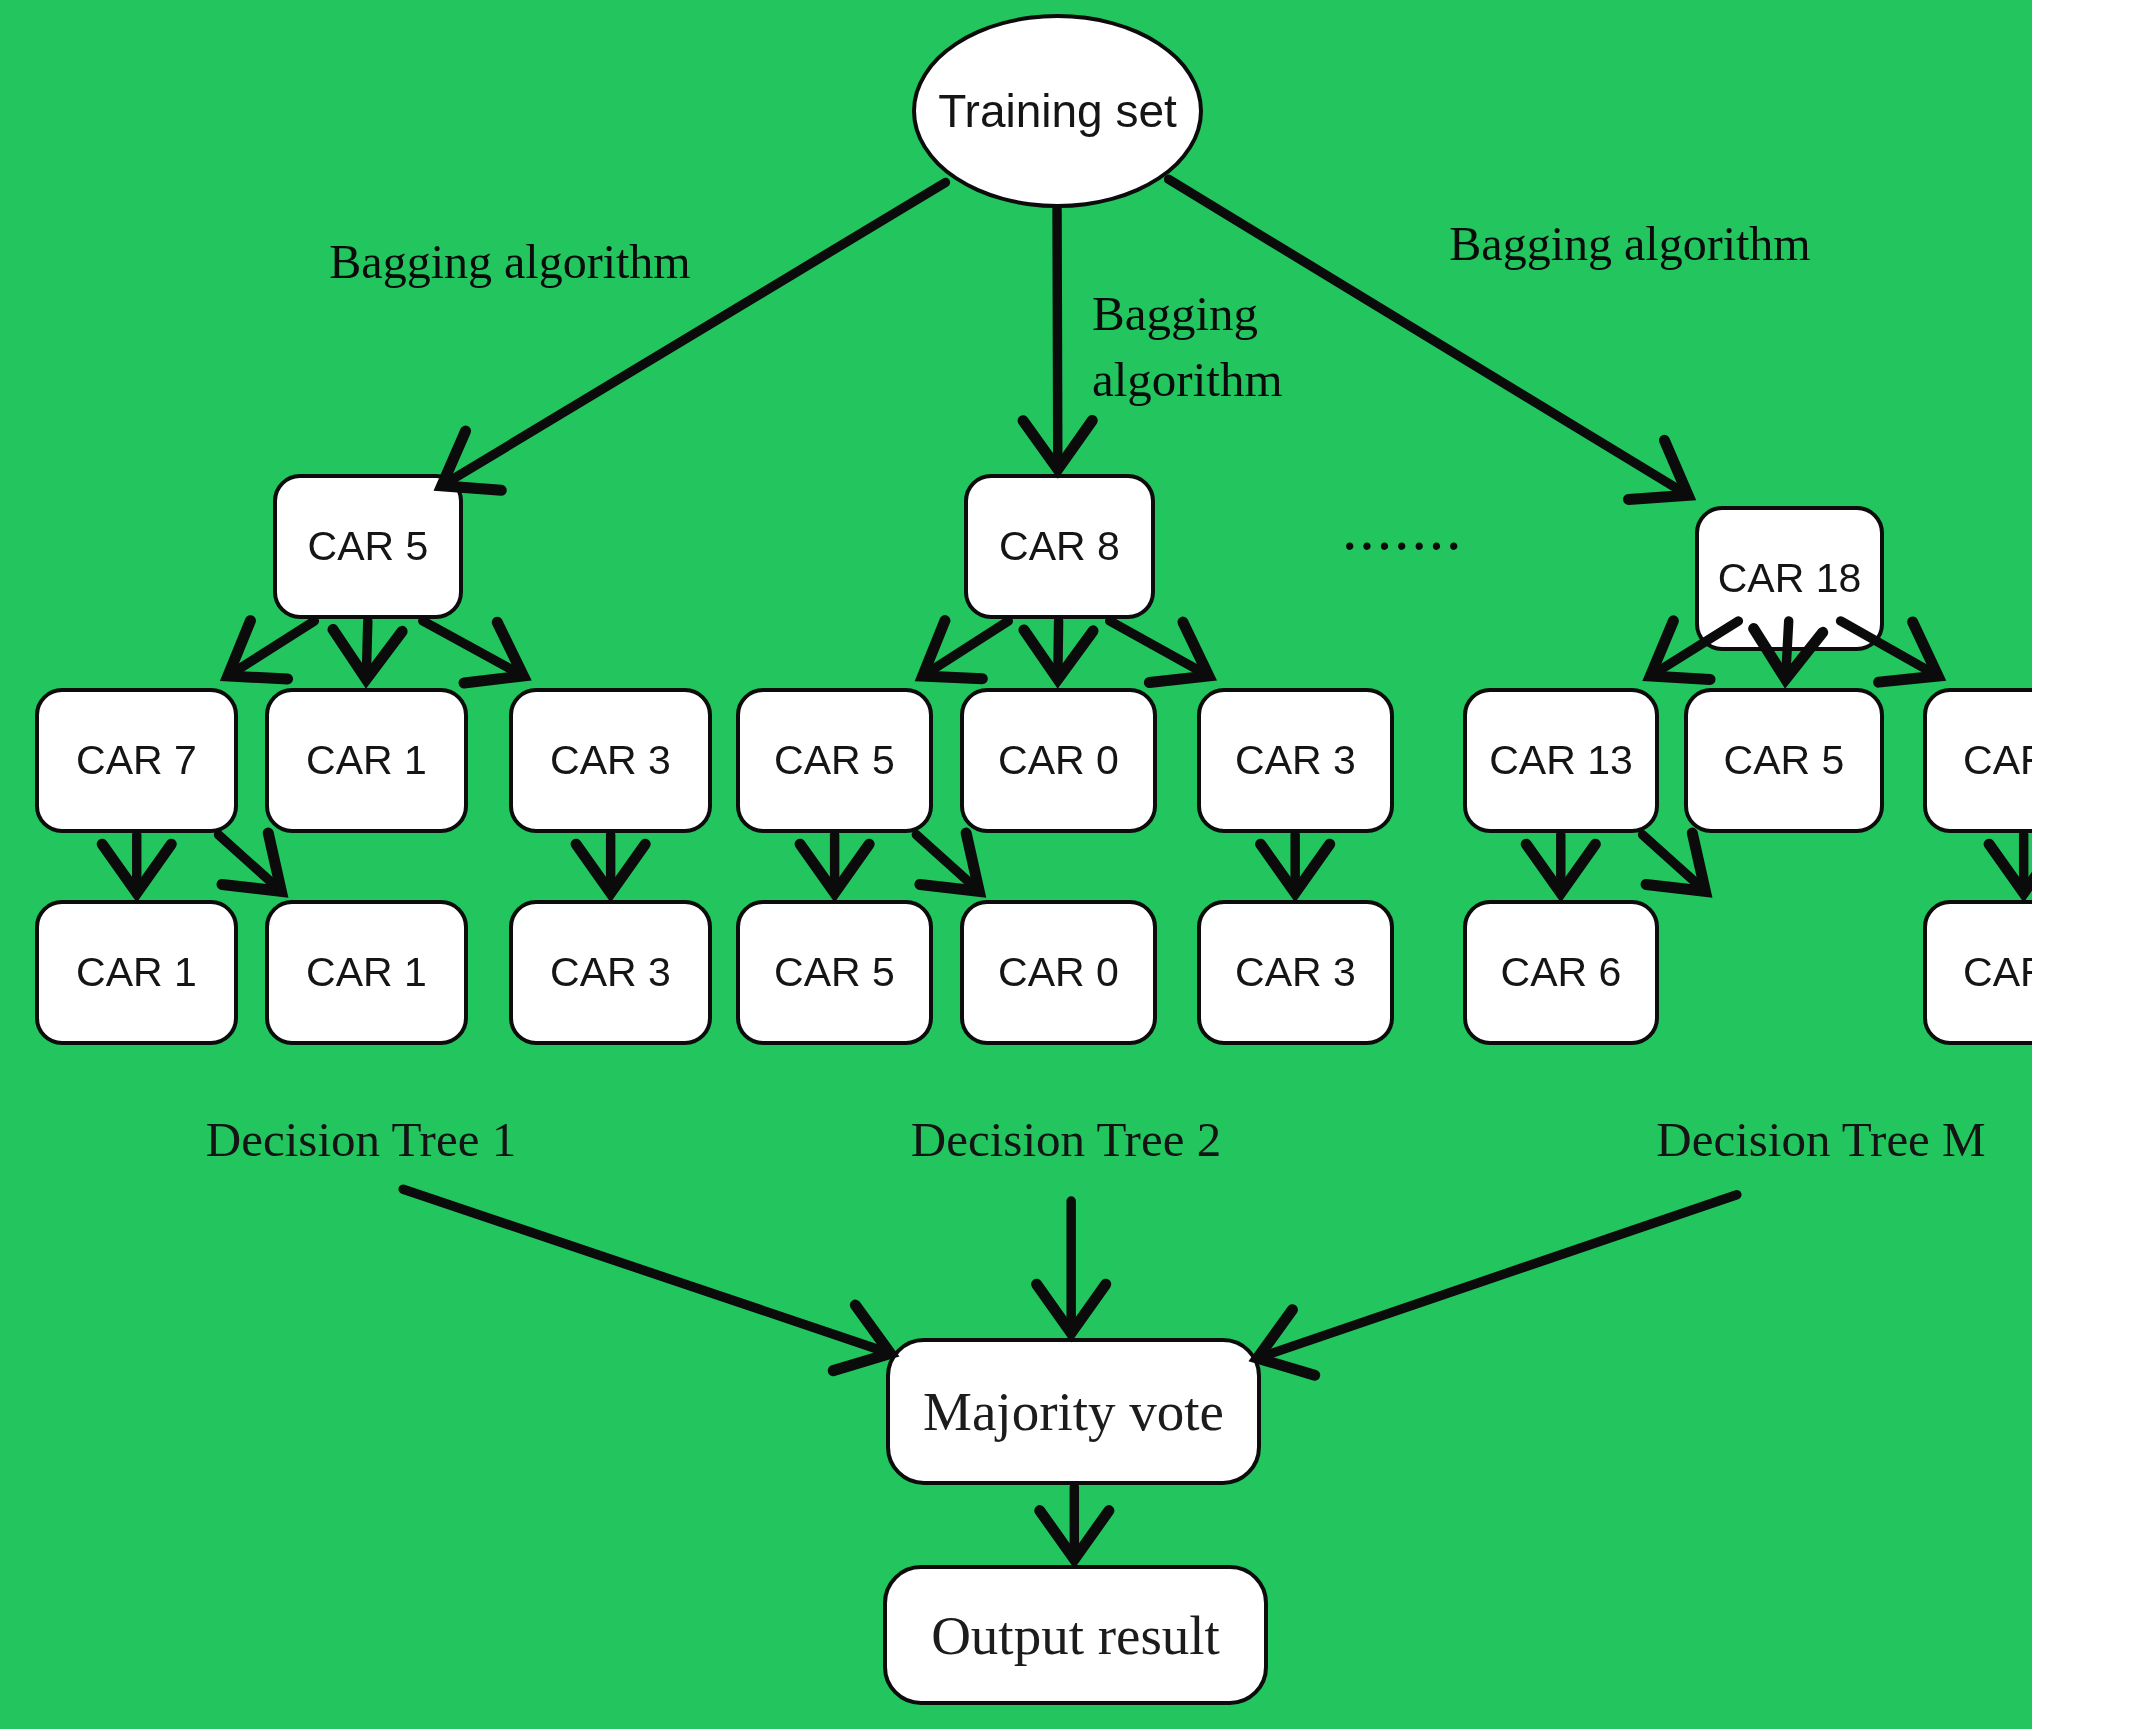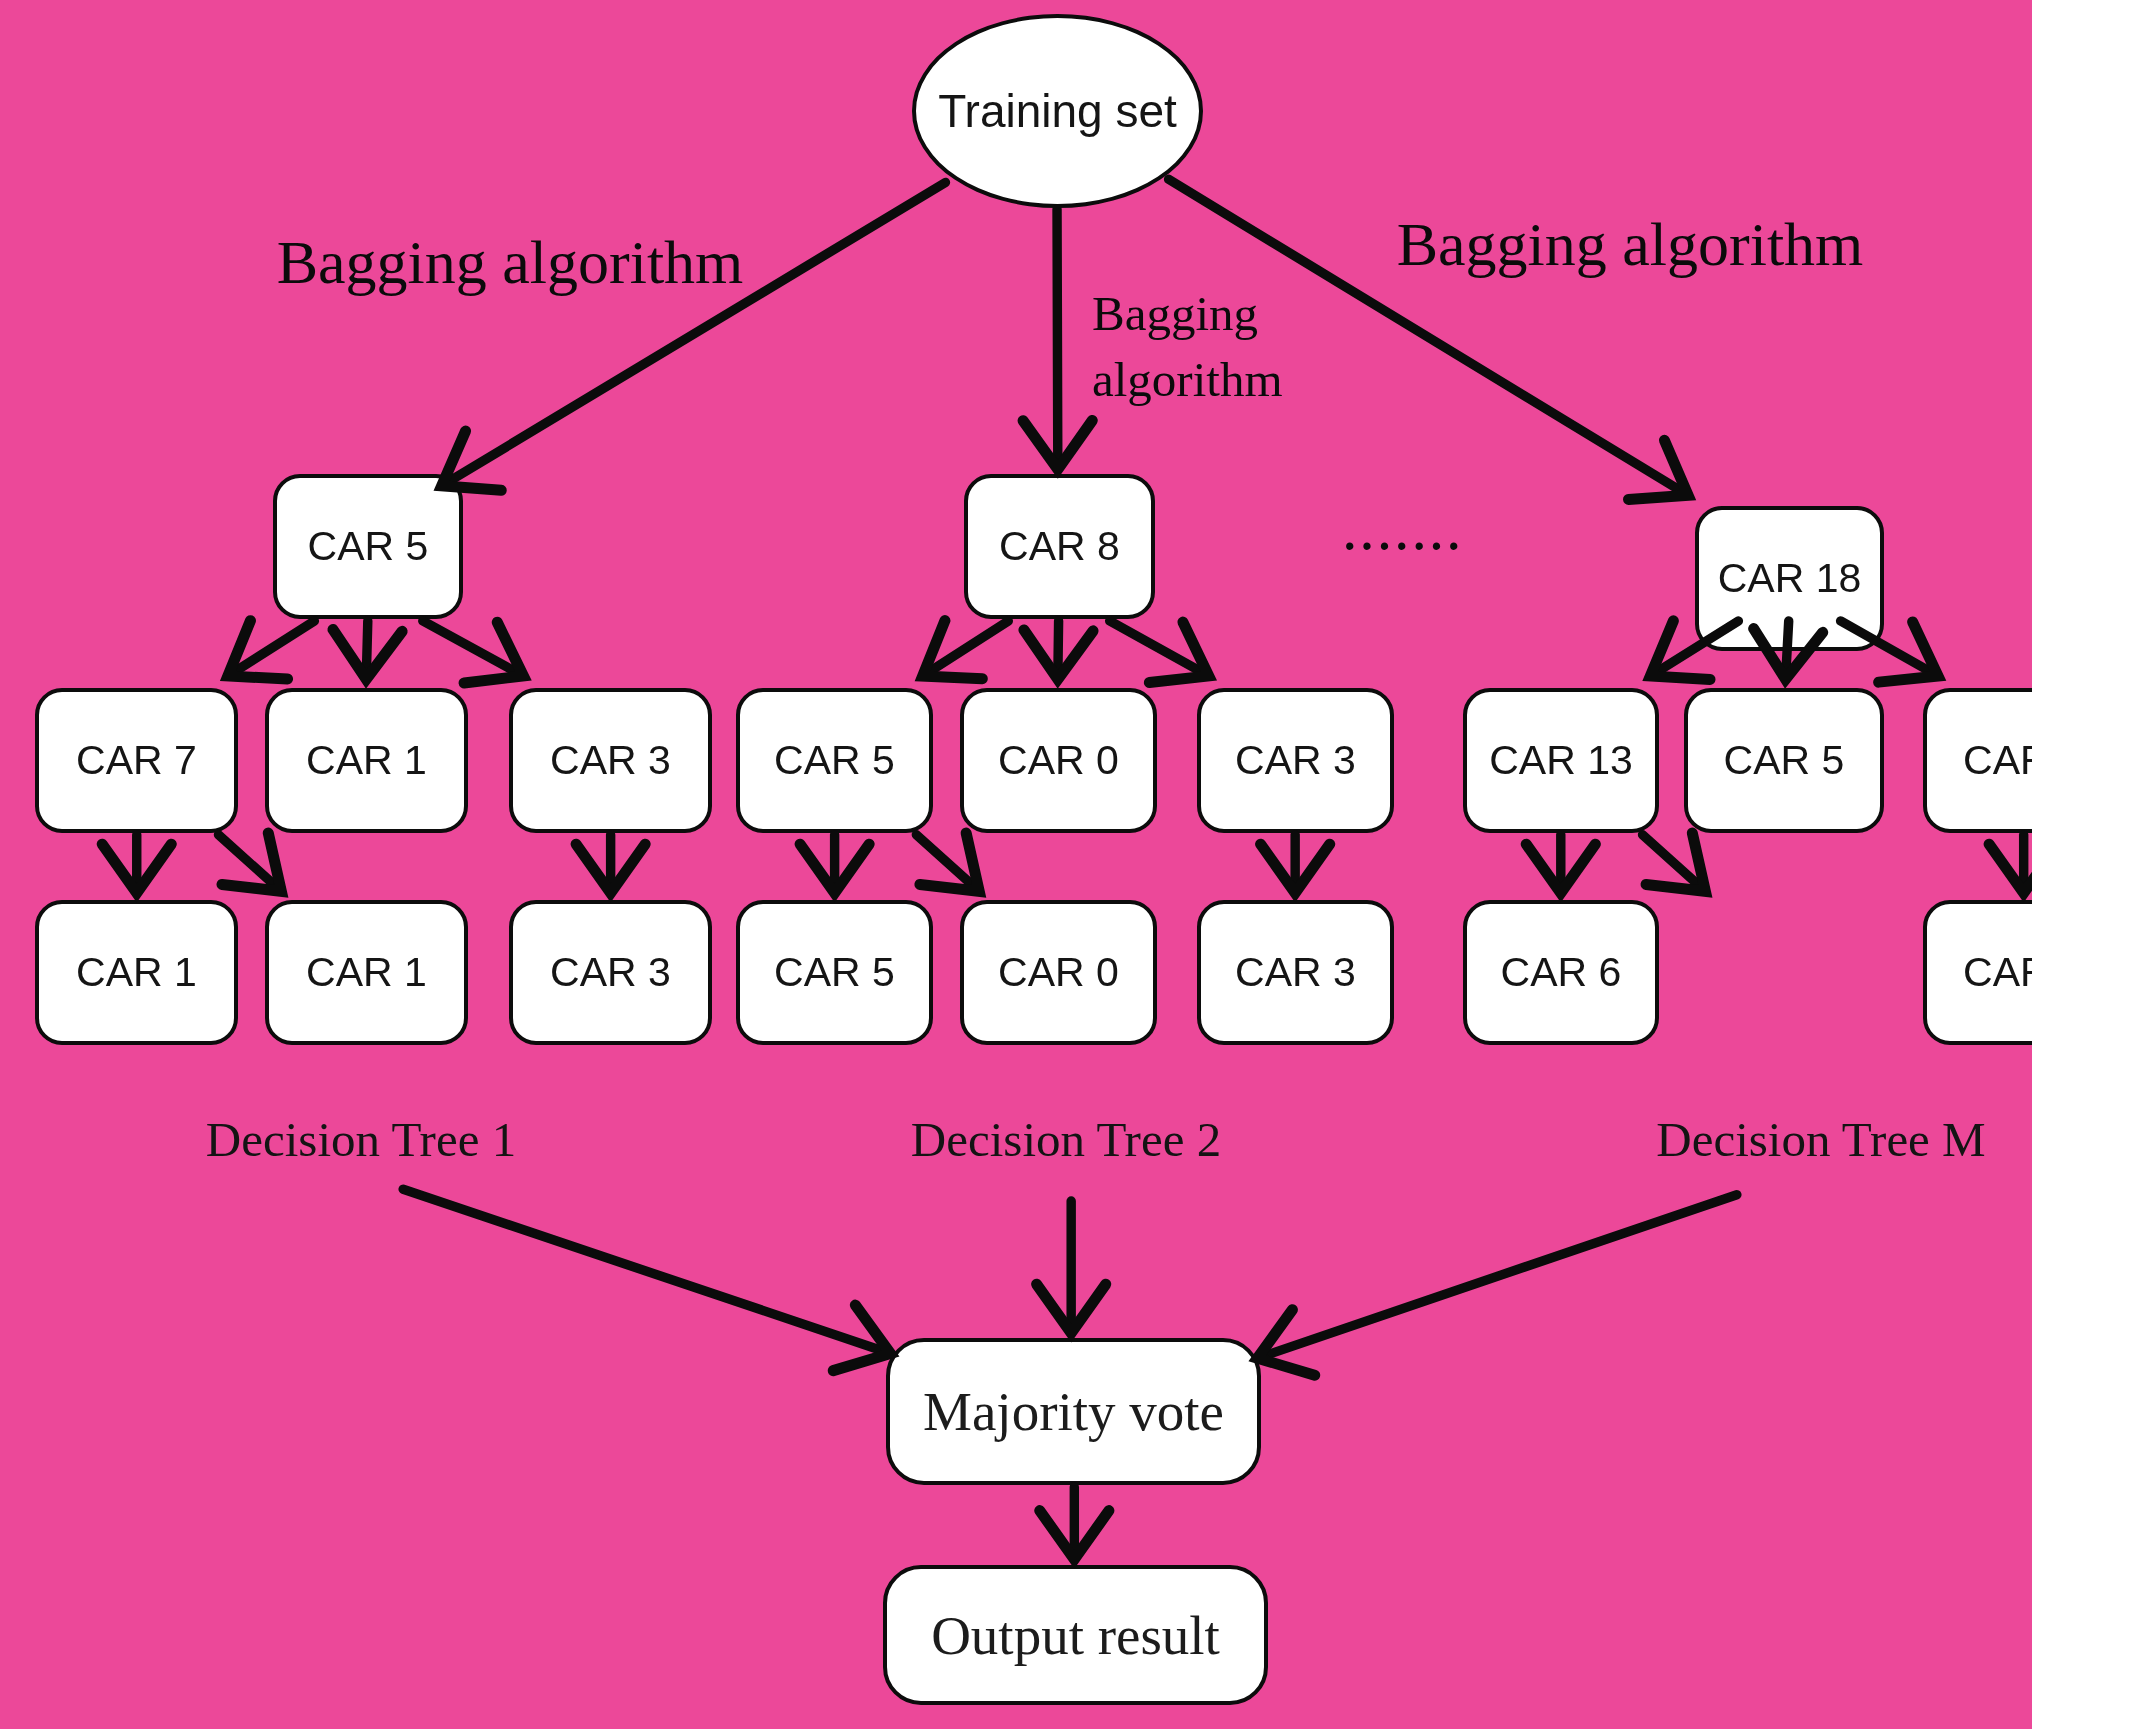--- a/index.html
+++ b/index.html
@@ -1,38 +1,38 @@
 <!DOCTYPE html>
 <html style="font-size:12.6px"><head>
 <meta charset="utf-8">
 <style>
   html,body { margin:0; padding:0; background:#ffffff; }
   .canvas {
-    position:relative; width:2032px; height:1730px; background:#ec4899;
+    position:relative; width:2032px; height:1730px; background:#22c55e;
     font-family:"Liberation Sans", sans-serif; color:#0d0d0d; overflow:hidden;
   }
   .box {
     position:absolute; box-sizing:border-box; background:#ffffff;
     border:4.7px solid #0c0c0c; border-radius:27px;
     display:flex; align-items:center; justify-content:center;
     font-size:41px; line-height:1; color:#151515; white-space:nowrap;
   }
   .box.big {
     border-radius:38px;
     font-family:"Liberation Serif", serif; font-size:55px; color:#1c1c1c;
   }
   .ellipse {
     position:absolute; box-sizing:border-box; background:#ffffff;
     border:4.7px solid #0c0c0c; border-radius:50%;
     display:flex; align-items:center; justify-content:center;
     font-size:46px; color:#151515; white-space:nowrap;
   }
   .lbl-serif {
     position:absolute; font-family:"Liberation Serif", serif;
-    font-size:62px; line-height:1.3; color:#0b0b0b; white-space:nowrap;
+    font-size:48px; line-height:1.3; color:#0b0b0b; white-space:nowrap;
   }
   .lbl-sans {
     position:absolute; font-family:Liberation Serif, serif;
     font-size:49px; line-height:1; color:#141414; white-space:nowrap;
   }
   .center-xy { transform:translate(-50%,-50%); }
   .dots {
     position:absolute; font-size:27px; letter-spacing:7.9px; color:#0b0b0b;
     white-space:nowrap;
   }

